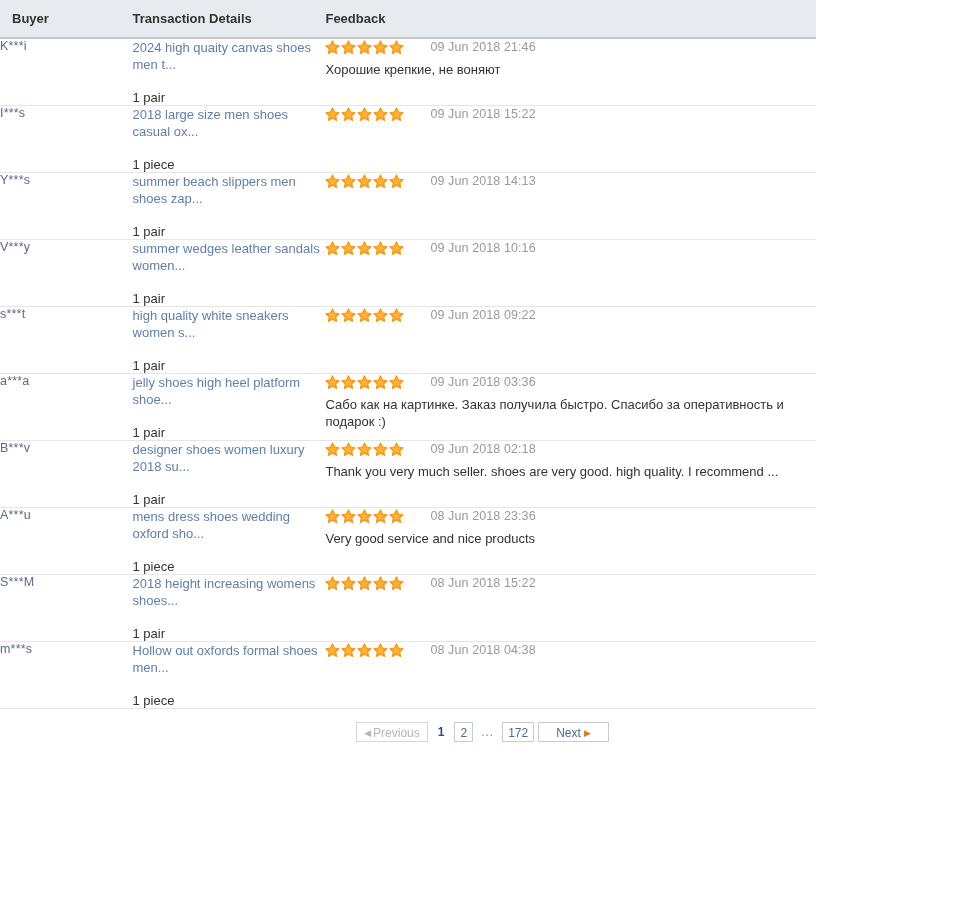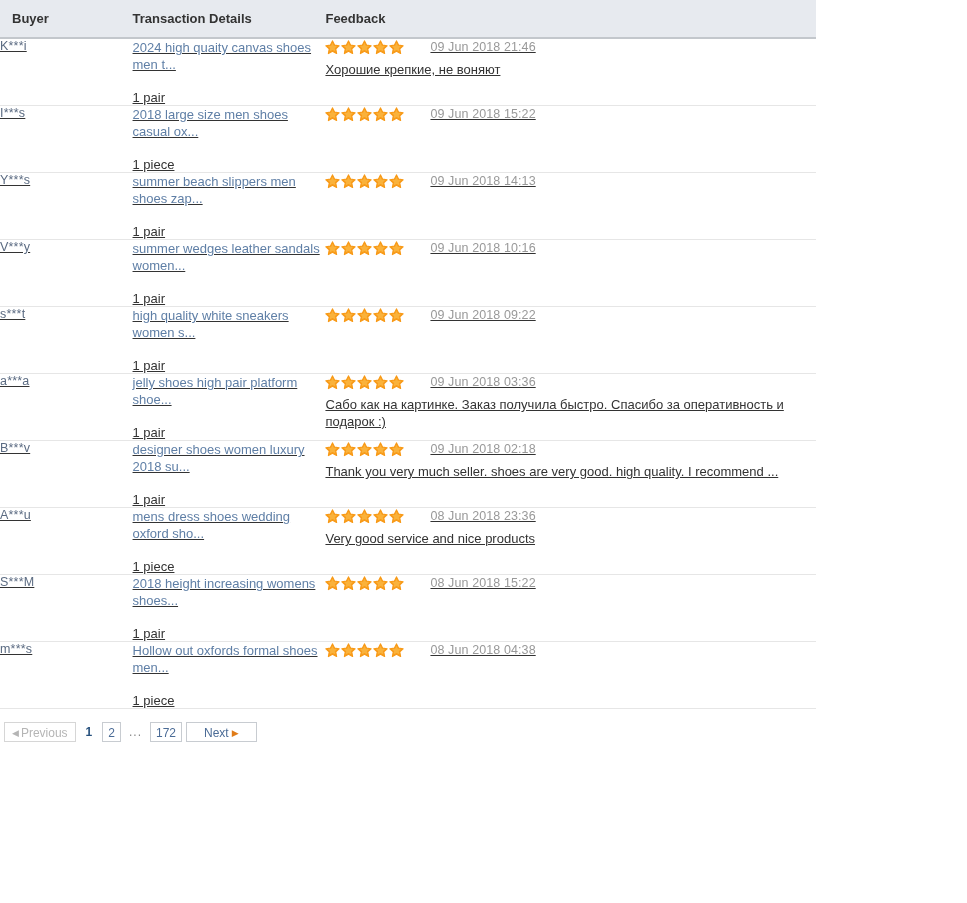--- a/index.html
+++ b/index.html
@@ -35,21 +35,20 @@
     vertical-align: middle;
     border-bottom: 2px solid #c3c7cc;
   }
   .col-buyer    { width: 145px; padding-left: 12px !important; }
   .col-details  { width: 228px; }
   .col-feedback { width: 594px; }
 
   
   .row {
     border-bottom: 1px solid #e6e6e6;
-    text-decoration: underline;
   }
   .row > td {
     vertical-align: top;
     padding: 0;
   }
 
   .cell-buyer {
     padding: 12px 8px 12px 12px;
     font-size: 12.5px;
     color: #5b6b82;
@@ -102,21 +101,21 @@
     color: #333333;
     line-height: 17px;
   }
   .fb-text:empty { display: none; }
 
   
   .pager-wrap {
     height: 45px;
     display: flex;
     align-items: center;
-    justify-content: flex-start;
+    justify-content: center;
     padding-right: 6px;
     box-sizing: border-box;
   }
   .pager {
     display: flex;
     align-items: stretch;
     font-size: 12px;
   }
   .pg {
     min-width: 18px;
@@ -366,21 +365,21 @@
                 <path d="M10 3.6l1.9 3.95 4.3.6-3.1 3 .75 4.3L10 13.4l-3.85 2.05.75-4.3-3.1-3 4.3-.6z" fill="#fcc75a" opacity="0.55"></path>
               </svg>
             </span>
             <span class="fb-date">09 Jun 2018 09:22</span>
           </div>
         </td>
       </tr>
       <tr class="row">
         <td class="cell-buyer"><span>a***a</span></td>
         <td class="cell-details">
-          <a class="item-link">jelly shoes high pair platform shoe...</a>
+          <a class="item-link">jelly shoes high heel platform shoe...</a>
           <div class="item-qty">1 pair</div>
         </td>
         <td class="cell-feedback">
           <div class="fb-top">
             <span class="stars">
               <svg class="star" width="15" height="15" viewBox="0 0 20 20" aria-hidden="true">
                 <defs></defs>
                 <path d="M10 1.2l2.7 5.6 6.1.85-4.45 4.25 1.1 6.1L10 15.1 4.55 18l1.1-6.1L1.2 7.65l6.1-.85z" fill="#f89a18" stroke="#f89a18" stroke-width="1.6" stroke-linejoin="round"></path>
                 <path d="M10 3.6l1.9 3.95 4.3.6-3.1 3 .75 4.3L10 13.4l-3.85 2.05.75-4.3-3.1-3 4.3-.6z" fill="#fcc75a" opacity="0.55"></path>
               </svg>

